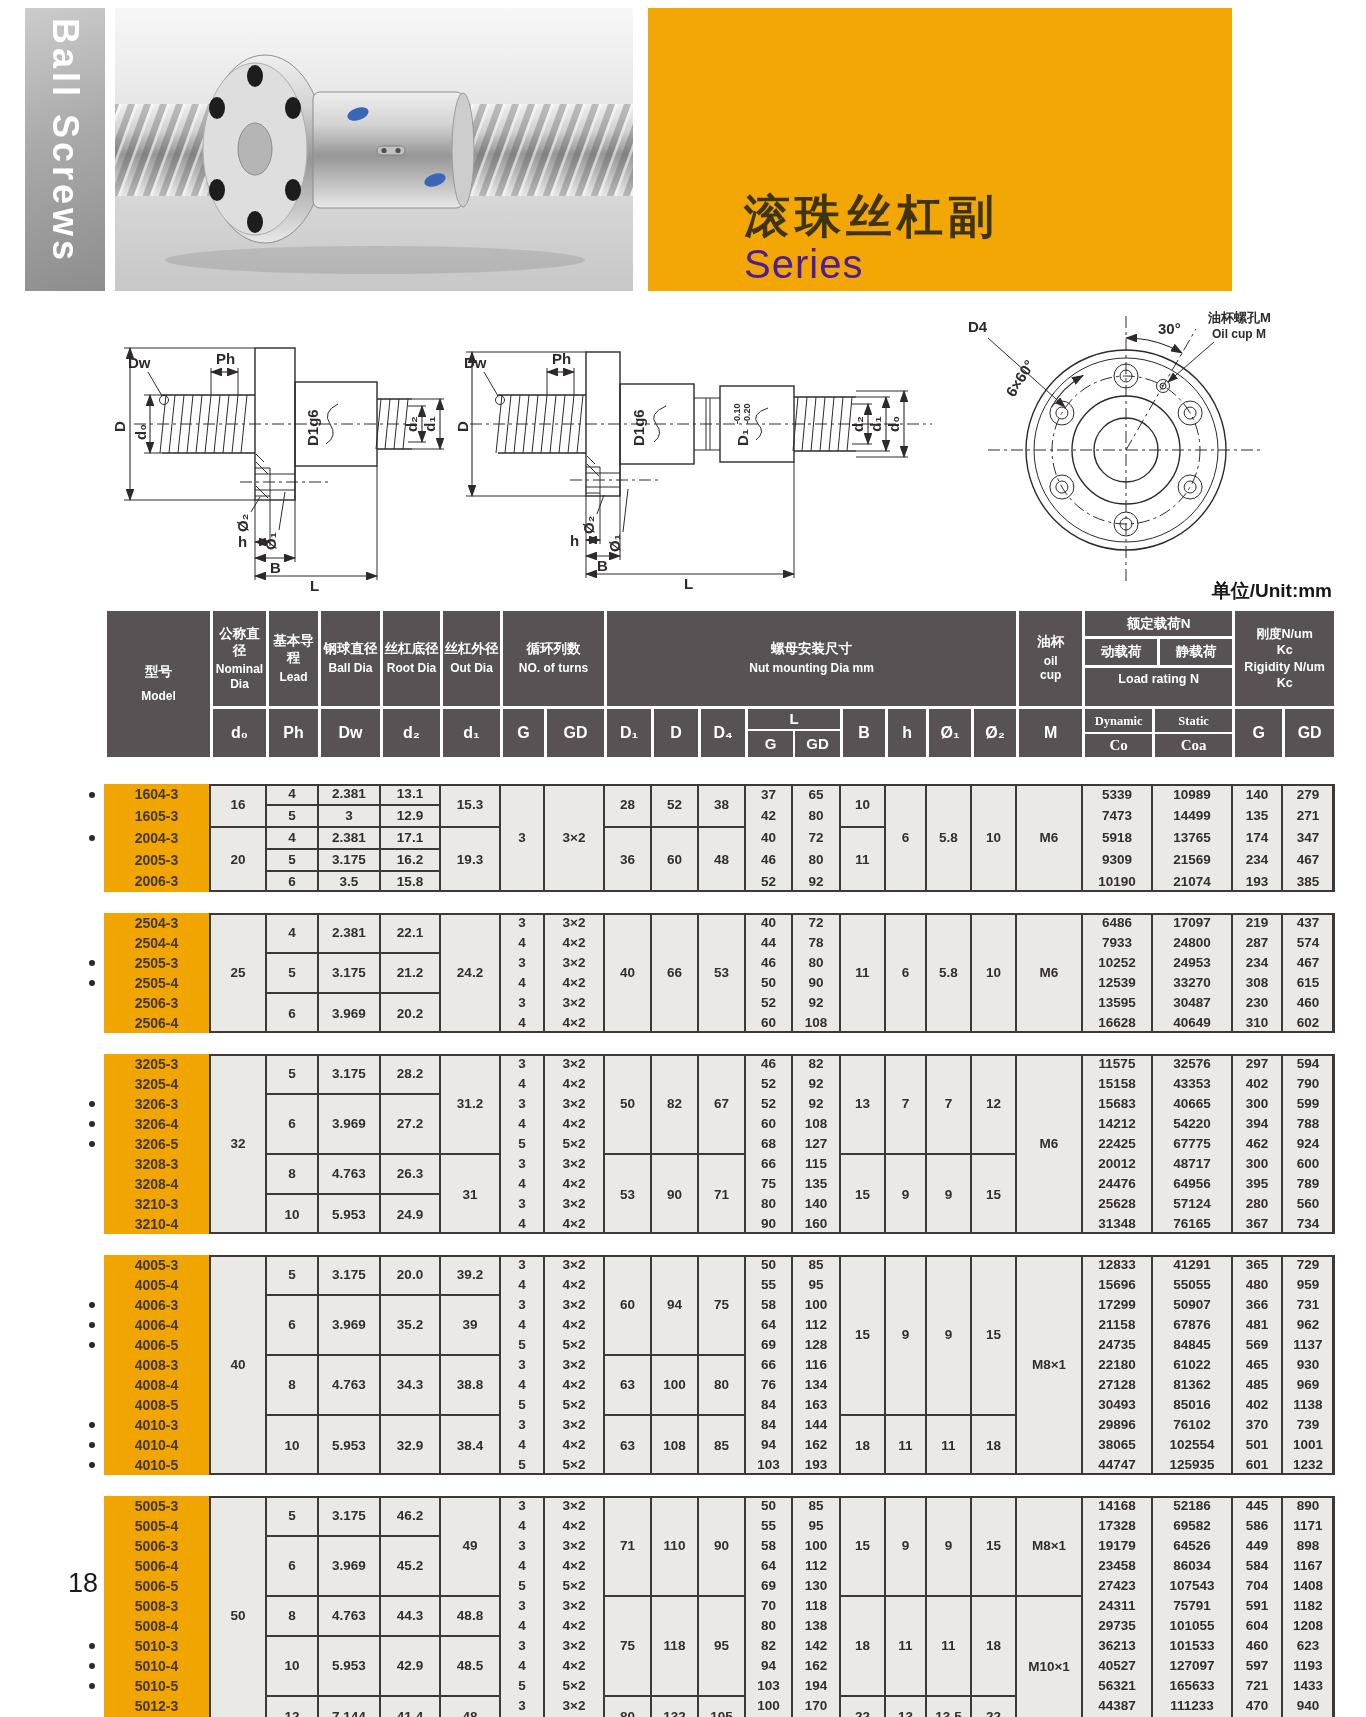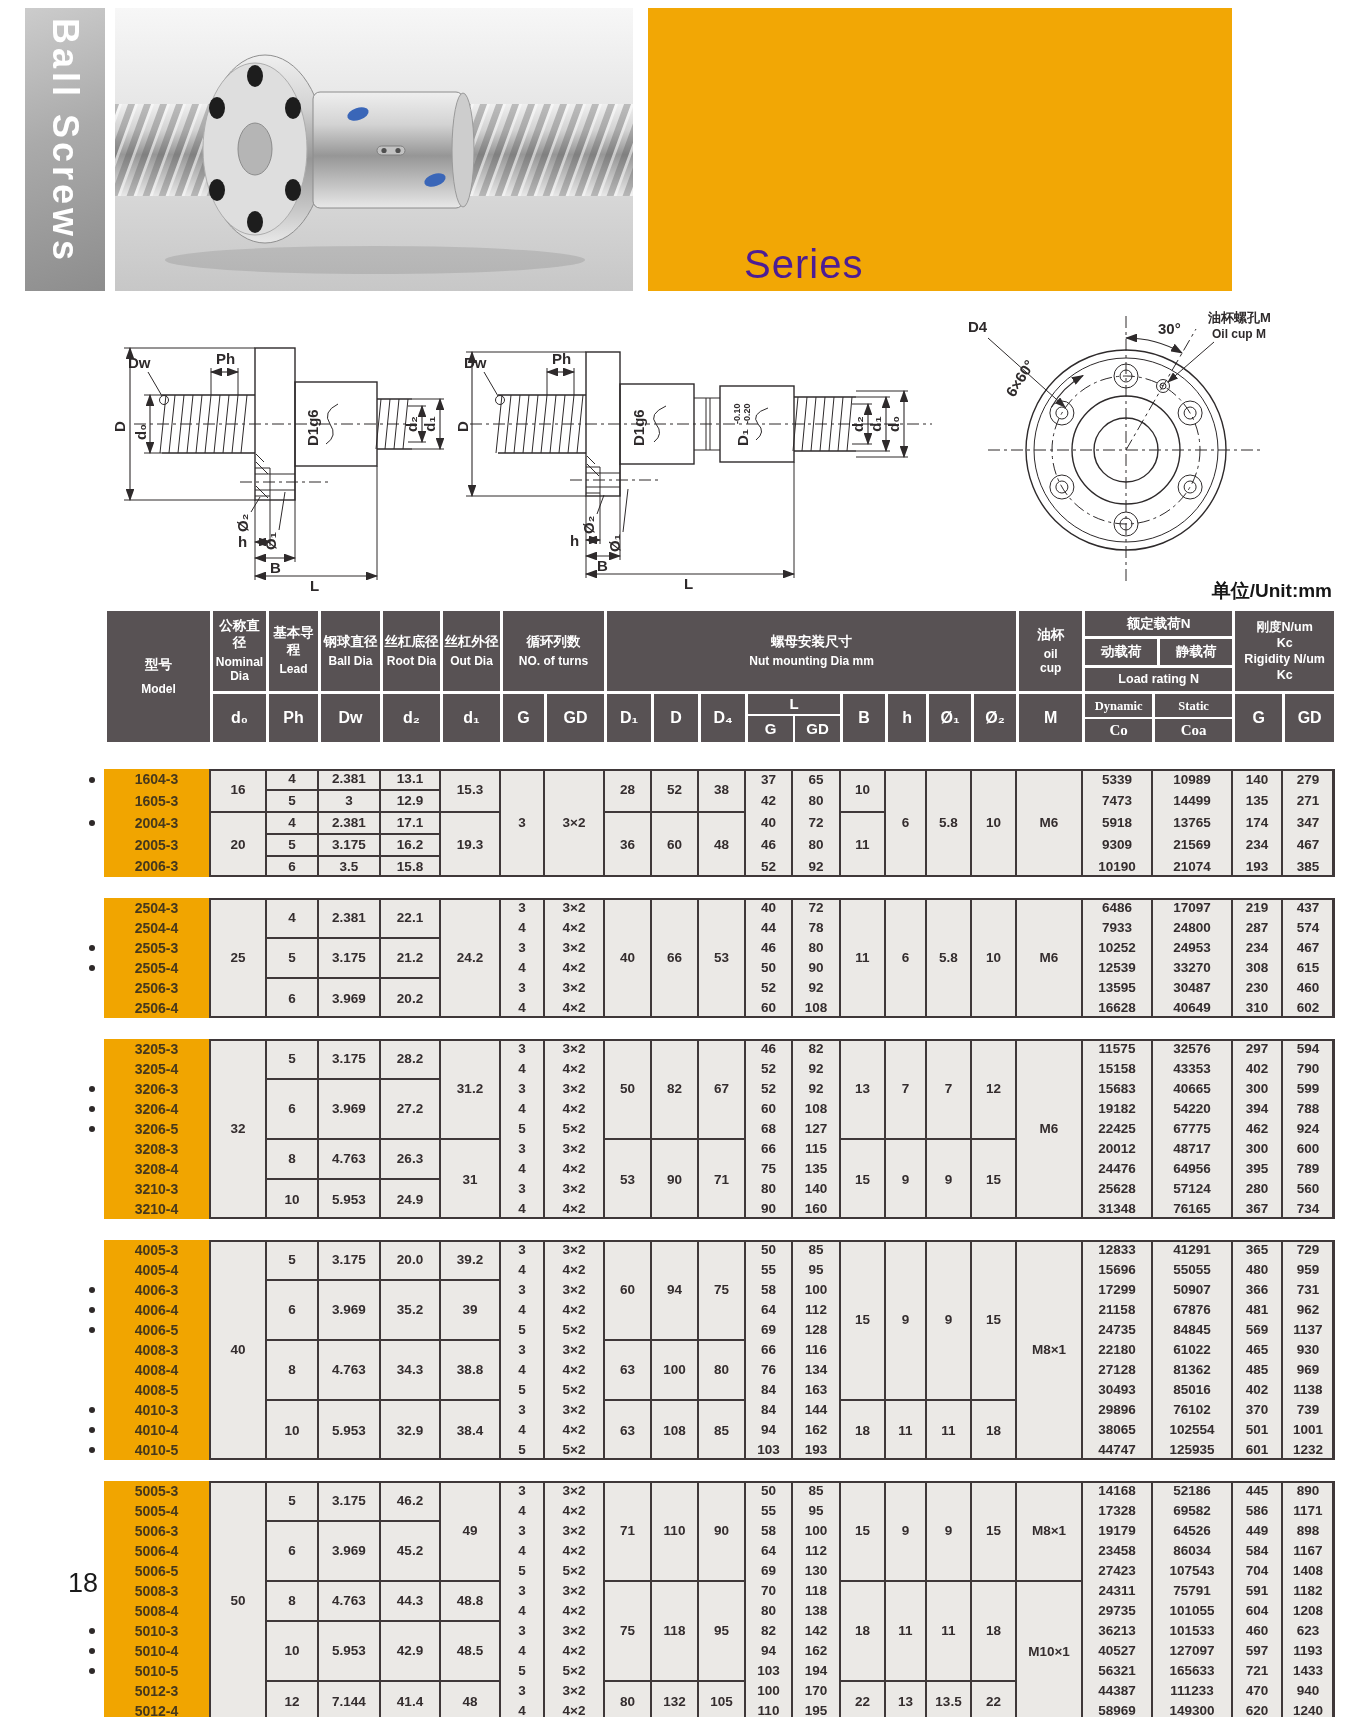--- a/index.html
+++ b/index.html
@@ -39,21 +39,21 @@
   .hr2 th{height:48px;font-size:16px;}
   .header-table .zh{font-size:13.5px;line-height:1.25;}
   .header-table .en{font-size:12px;line-height:1.2;margin-top:3px;font-weight:bold;}
   .header-table .en.tight{margin-top:0;}
   .model-h .zh{margin-bottom:8px;}
   .load-h{vertical-align:top;}
   .load-top{height:25px;line-height:25px;font-size:13.5px;border-bottom:3px solid #fff;}
   .load-mid{display:flex;height:26px;border-bottom:3px solid #fff;}
   .load-mid span{flex:1;line-height:26px;font-size:13.5px;}
   .load-mid span+span{border-left:3px solid #fff;}
-  .load-bot{height:23px;line-height:23px;font-size:12.5px;}
+  .load-bot{height:38px;line-height:23px;font-size:12.5px;}
   .rig-h div{font-size:12.5px;line-height:1.3;}
   .lcell{vertical-align:top;}
   .l-top{height:20px;line-height:20px;border-bottom:2px solid #fff;font-size:15px;}
   .l-bot{display:flex;height:26px;}
   .l-bot span{flex:1;line-height:26px;font-size:15px;}
   .l-bot span+span{border-left:2px solid #fff;}
   .dyncell{vertical-align:top;font-family:Liberation Serif, serif;}
   .d-top{height:22px;line-height:22px;font-size:12.5px;border-bottom:2px solid #fff;}
   .d-bot{height:22px;line-height:22px;font-size:15px;}
 
@@ -114,20 +114,21 @@
     <ellipse cx="348" cy="142" rx="11" ry="57" fill="#cdcdcd" stroke="#9a9a9a"></ellipse>
     <ellipse cx="243" cy="106" rx="11" ry="6" fill="#3a66b8" transform="rotate(-18 243 106)"></ellipse>
     <ellipse cx="320" cy="172" rx="11" ry="6" fill="#3a66b8" transform="rotate(-18 320 172)"></ellipse>
     <rect x="262" y="138" width="28" height="9" rx="4.5" fill="#c2c2c2" stroke="#7f7f7f"></rect>
     <circle cx="269" cy="142.5" r="2.6" fill="#4f4f4f"></circle>
     <circle cx="283" cy="142.5" r="2.6" fill="#4f4f4f"></circle>
   </svg>
 </div>
 
 <div class="masthead">
+  <div class="masthead-title-zh">滚珠丝杠副</div>
   <div class="masthead-title-en">Series</div>
 </div>
 
 <div class="diagrams">
 <svg width="1240" height="302" viewBox="0 0 1240 302">
   <defs>
     <marker id="ar" markerWidth="11" markerHeight="8" refX="10" refY="4" orient="auto-start-reverse">
       <path d="M0,0L11,4L0,8z" fill="#2e2a2b"></path>
     </marker>
   </defs>
@@ -699,21 +700,21 @@
             <td>40665</td>
             <td>300</td>
             <td>599</td>
           </tr>
           <tr>
             <td class="model">3206-4<span class="bullet"></span></td>
             <td>4</td>
             <td>4×2</td>
             <td>60</td>
             <td>108</td>
-            <td>19182</td>
+            <td>14212</td>
             <td>54220</td>
             <td>394</td>
             <td>788</td>
           </tr>
           <tr>
             <td class="model">3206-5<span class="bullet"></span></td>
             <td>5</td>
             <td>5×2</td>
             <td>68</td>
             <td>127</td>

